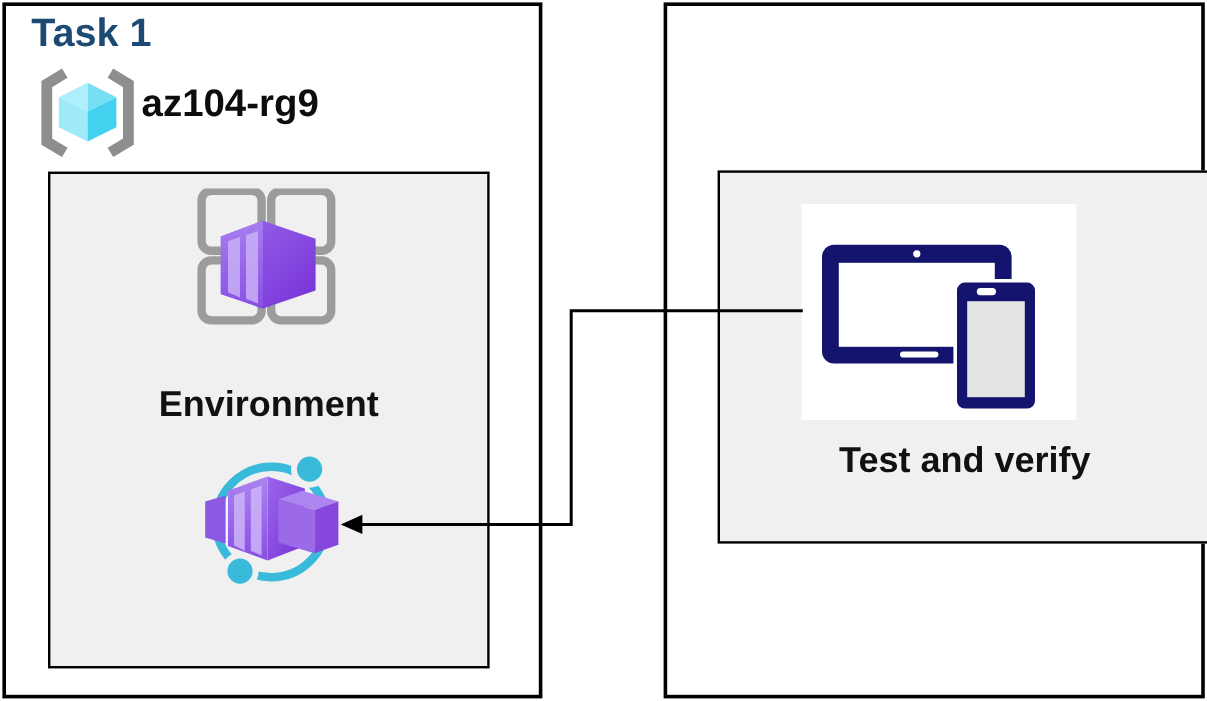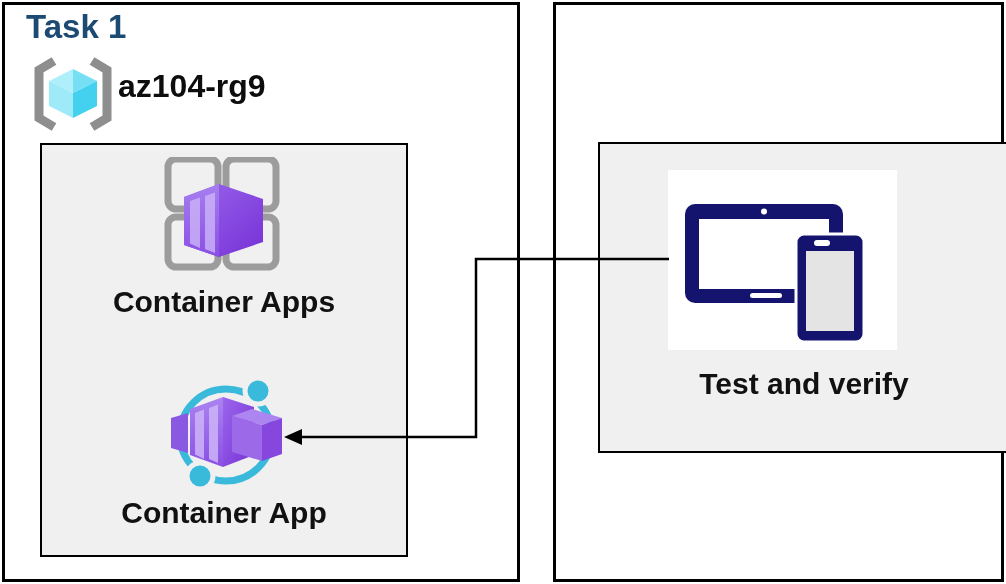--- a/index.html
+++ b/index.html
@@ -6,21 +6,21 @@
   body {
     width:1006px; height:584px; position:relative;
     background:#ffffff;
     font-family:"Liberation Sans", sans-serif;
     overflow:hidden;
   }
   .outer-box {
     position:absolute; box-sizing:border-box;
     border:3px solid #000; background:#fff;
   }
-  #task1-box { left:2px; top:2px; width:518px; height:580px; }
+  #task1-box { left:2px; top:2px; width:450px; height:580px; }
   #task2-box { left:553px; top:2px; width:451px; height:580px; }
 
   .task-title {
     position:absolute; left:21px; top:3px;
     font-size:33px; font-weight:bold; color:#1C4A73;
     letter-spacing:0px; white-space:nowrap;
   }
   .inner-box {
     position:absolute; box-sizing:border-box;
     background:#F0F0F0; border:2.5px solid #000;
@@ -94,21 +94,21 @@
         <rect x="66" y="60" width="50" height="50" rx="8"></rect>
       </g>
       <g>
         <polygon points="24,40 59,27 103,42 103,85 59,100 24,88" fill="url(#envSide)"></polygon>
         <polygon points="24,40 59,27 59,100 24,88" fill="url(#envFront)"></polygon>
         <polygon points="30,44 40,40.5 40,91 30,86.5" fill="#C9AFF7" opacity="0.85"></polygon>
         <polygon points="45,39 55,35.5 55,96 45,92" fill="#C9AFF7" opacity="0.85"></polygon>
       </g>
     </svg>
 
-    <div class="label" id="env-label-1">Container Apps</div>
+    <div class="label" id="env-label-2">Environment</div>
 
     <svg class="app-icon" viewBox="0 0 122 122">
       <defs>
         <linearGradient id="appFront" x1="0" y1="0" x2="0" y2="1">
           <stop offset="0" stop-color="#AB84F0"></stop>
             <stop offset="1" stop-color="#8A4FE4"></stop>
         </linearGradient>
         <linearGradient id="appSide" x1="0" y1="0" x2="1" y2="1">
           <stop offset="0" stop-color="#9B66EC"></stop>
             <stop offset="1" stop-color="#7631D6"></stop>
@@ -124,21 +124,20 @@
         <polygon points="66,41 86,34 116,43 96,50" fill="#AC85F0"></polygon>
         <polygon points="66,41 96,50 96,86 66,77" fill="#9C69E8"></polygon>
         <polygon points="96,50 116,43 116,79 96,86" fill="#8746DE"></polygon>
       </g>
       <g>
         <circle cx="92" cy="16" r="13" fill="#3ABADB" stroke="#F0F0F0" stroke-width="5"></circle>
         <circle cx="34" cy="101" r="13" fill="#3ABADB" stroke="#F0F0F0" stroke-width="5"></circle>
       </g>
     </svg>
 
-    <div class="label" id="app-label">Container App</div>
   </div>
 </div>
 
 <div class="outer-box" id="task2-box">
 
   <div class="inner-box" id="test-box">
     <div class="icon-panel">
       
       <svg width="229" height="180" viewBox="0 0 229 180">
         <g>

